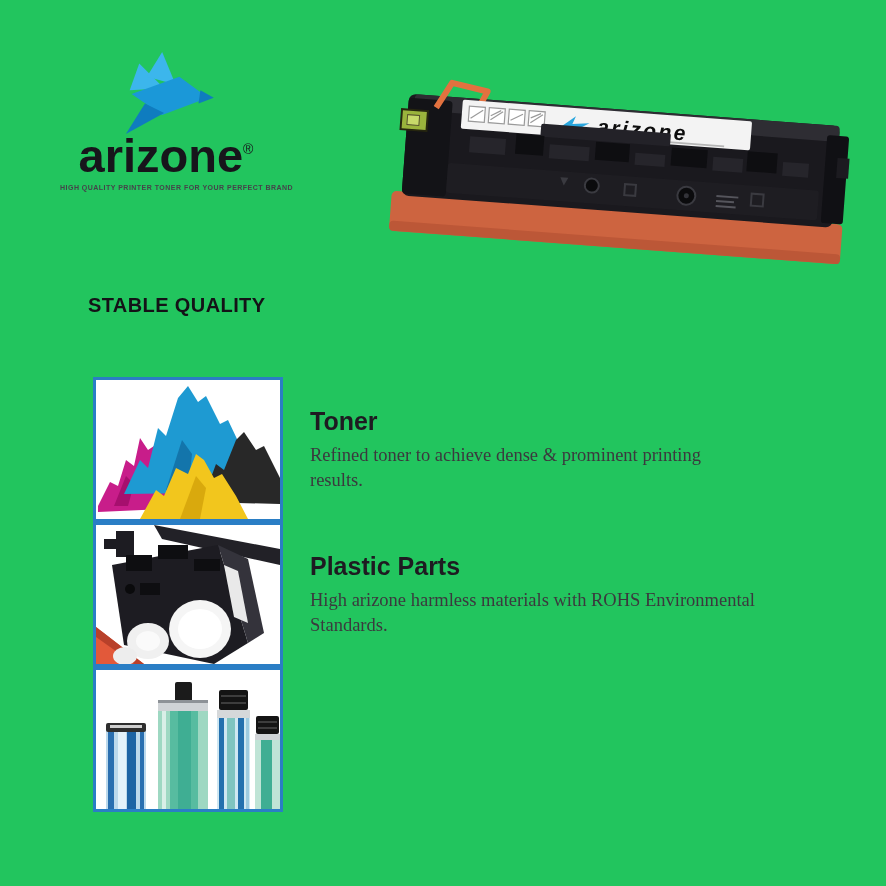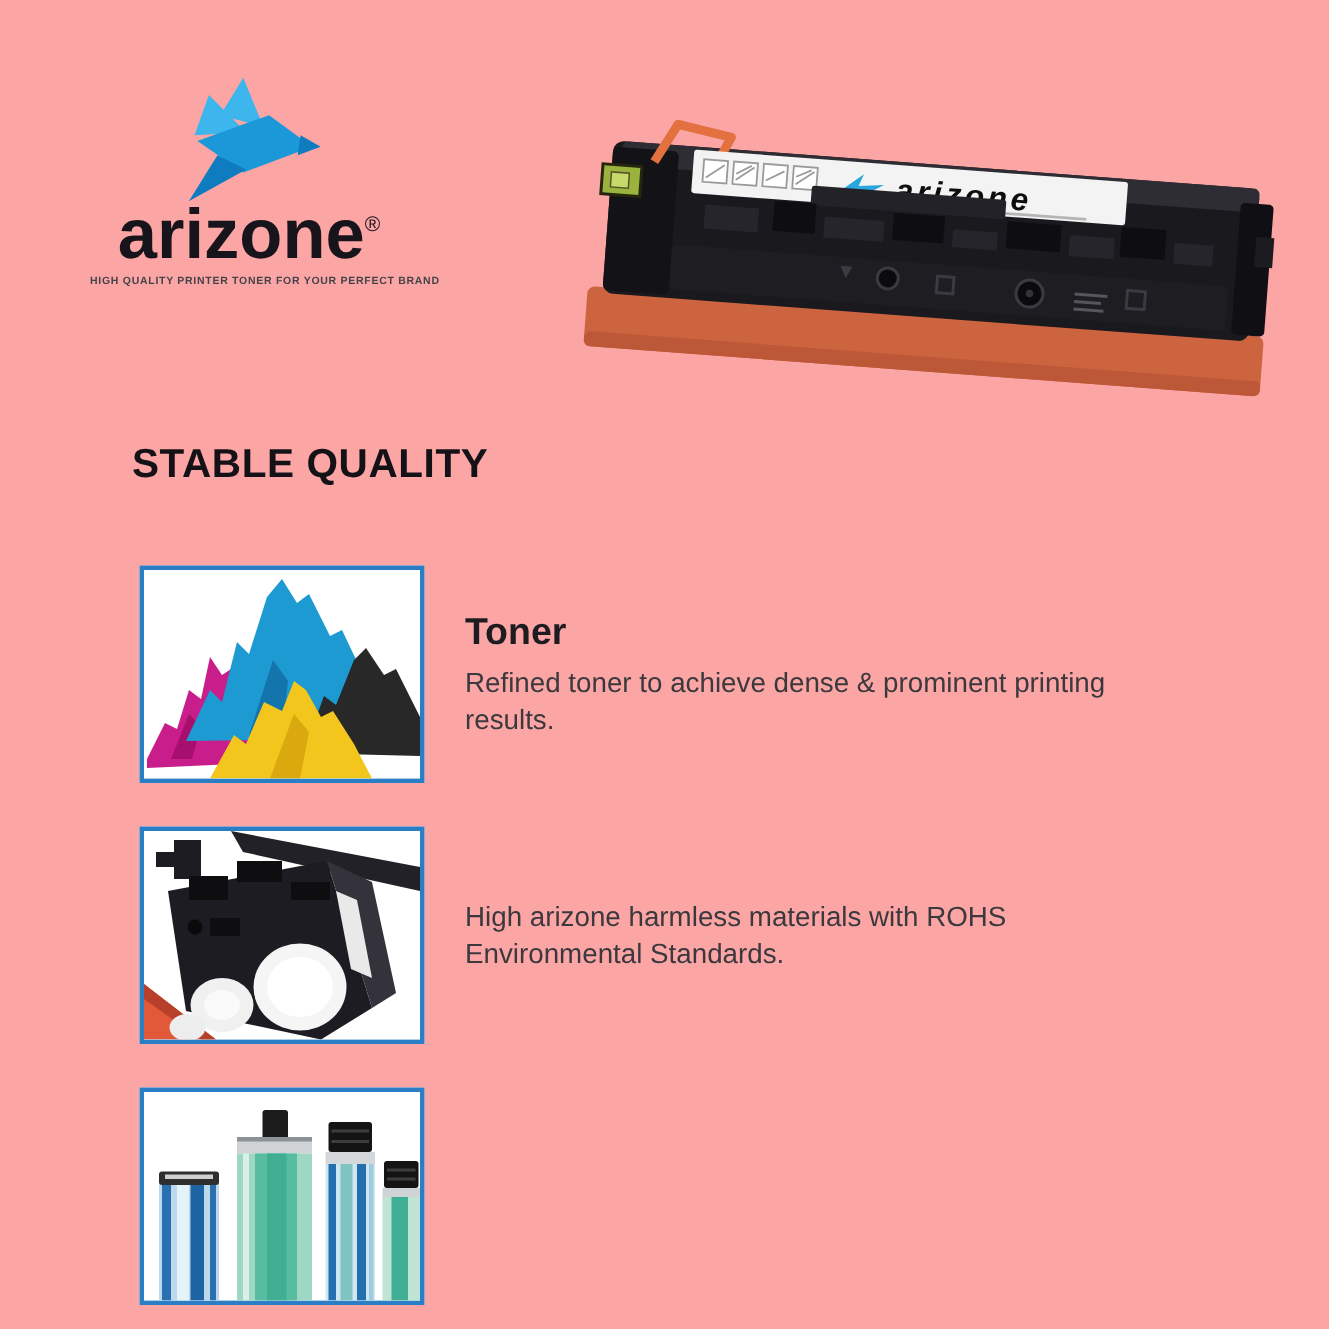--- a/index.html
+++ b/index.html
@@ -1,48 +1,48 @@
 <!DOCTYPE html>
 <html><head>
 <meta charset="utf-8">
 <style>
   html,body { margin:0; padding:0; }
   .canvas {
     position:relative; width:886px; height:886px;
-    background:#fca5a5; overflow:hidden;
+    background:#22c55e; overflow:hidden;
     font-family:"Liberation Sans", sans-serif;
   }
 
   
   .logo { position:absolute; left:60px; top:50px; width:212px; text-align:center; }
   .logo svg.bird { display:block; margin:0 auto; }
   .brand-line { margin-top:-4px; font-size:47px; font-weight:700; color:#17151b;
                 letter-spacing:0; line-height:1; white-space:nowrap; }
   .brand-line sup { font-size:14px; vertical-align:18px; font-weight:400; }
   .tagline { margin-top:5px; font-size:7px; letter-spacing:0.48px; color:#45434a;
              font-weight:700; white-space:nowrap; }
 
   
   .cartridge-wrap { position:absolute; left:388px; top:82px; width:466px; height:196px;
                     transform:rotate(4.3deg); transform-origin:45% 45%; }
 
   
-  .section-title { position:absolute; left:88px; top:294px; font-size:27px; font-weight:700;
+  .section-title { position:absolute; left:88px; top:294px; font-size:20px; font-weight:700;
                    color:#141217; letter-spacing:0.4px; }
 
   
   .features { position:absolute; left:93px; top:377px; display:flex;
-              flex-direction:column; gap:29px; }
+              flex-direction:column; gap:0; }
   .feature { display:flex; align-items:center; gap:27px; }
   .thumb { width:184px; height:139px; border:3px solid #2a7ec5; background:#ffffff;
            flex:0 0 auto; }
   .thumb svg { display:block; }
   .feature-text { width:470px; }
   .feature-title { font-size:25px; font-weight:700; color:#1e1b21; margin:0 0 7px 0; }
-  .feature-desc { font-size:18.5px; color:#3b393e; line-height:1.33; margin:0; max-width:448px; }
+  .feature-desc { font-size:18.5px; color:#3b393e; line-height:1.33; margin:0; max-width:448px;font-family:Liberation Serif, serif; }
 </style>
 </head>
 <body>
 
 <div class="canvas">
 
   <div class="logo">
     <svg class="bird" width="104" height="86" viewBox="0 0 100 90" aria-hidden="true">
       <polygon points="22,14 48,40 12,42" fill="#3cb6ec"></polygon>
       <polygon points="46,2 60,36 30,28" fill="#3cb6ec"></polygon>
@@ -170,20 +170,21 @@
           <polygon fill="#e9e9e9" points="128,40 142,46 152,98 138,92"></polygon>
 
           <ellipse cx="104" cy="104" rx="31" ry="29" fill="#f5f5f5"></ellipse>
           <ellipse cx="104" cy="104" rx="22" ry="20" fill="#ffffff"></ellipse>
           <ellipse cx="52" cy="116" rx="21" ry="18" fill="#f0f0f0"></ellipse>
           <ellipse cx="52" cy="116" rx="12" ry="10" fill="#fafafa"></ellipse>
           <ellipse cx="29" cy="131" rx="12" ry="9" fill="#ededed"></ellipse>
         </svg>
       </div>
       <div class="feature-text">
+        <p class="feature-title">Plastic Parts</p>
         <p class="feature-desc">High arizone harmless materials with ROHS Environmental Standards.</p>
       </div>
     </div>
 
     <div class="feature">
       <div class="thumb">
         <svg width="184" height="139" viewBox="0 0 184 139" aria-hidden="true">
           <rect width="184" height="139" fill="#ffffff"></rect>
 
           <rect x="10" y="60" width="40" height="79" fill="#bcd9ec"></rect>

